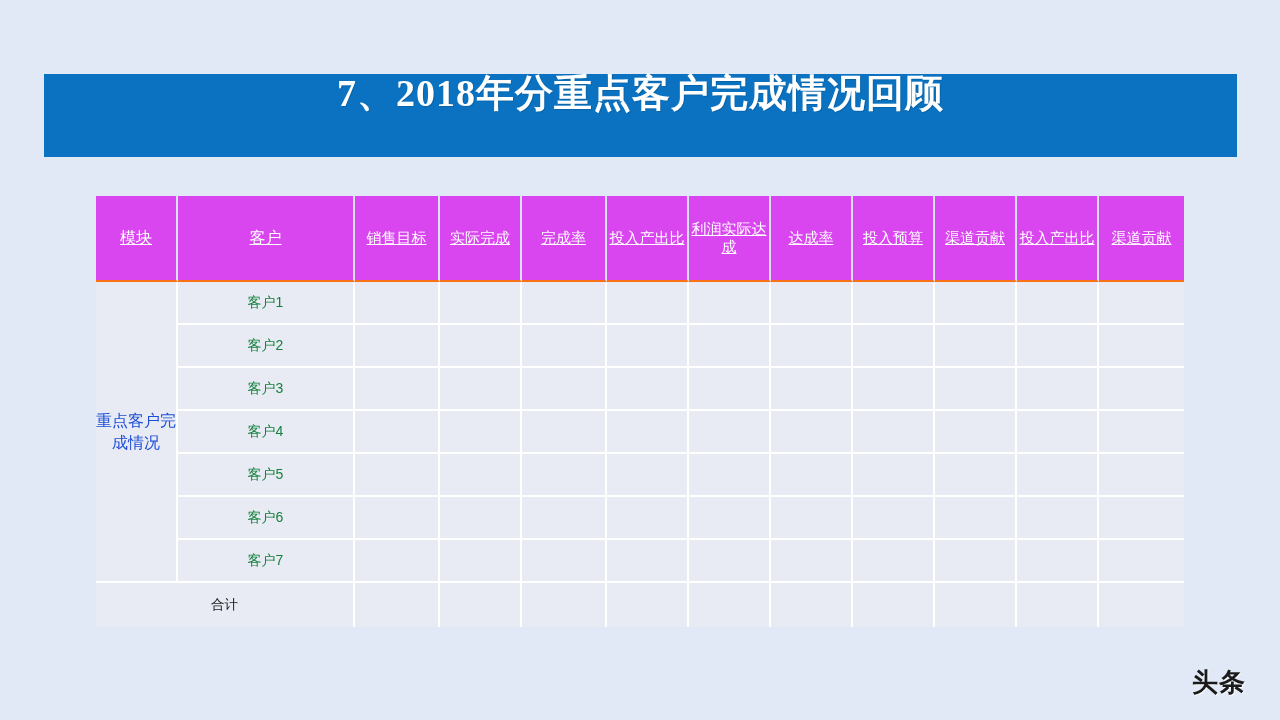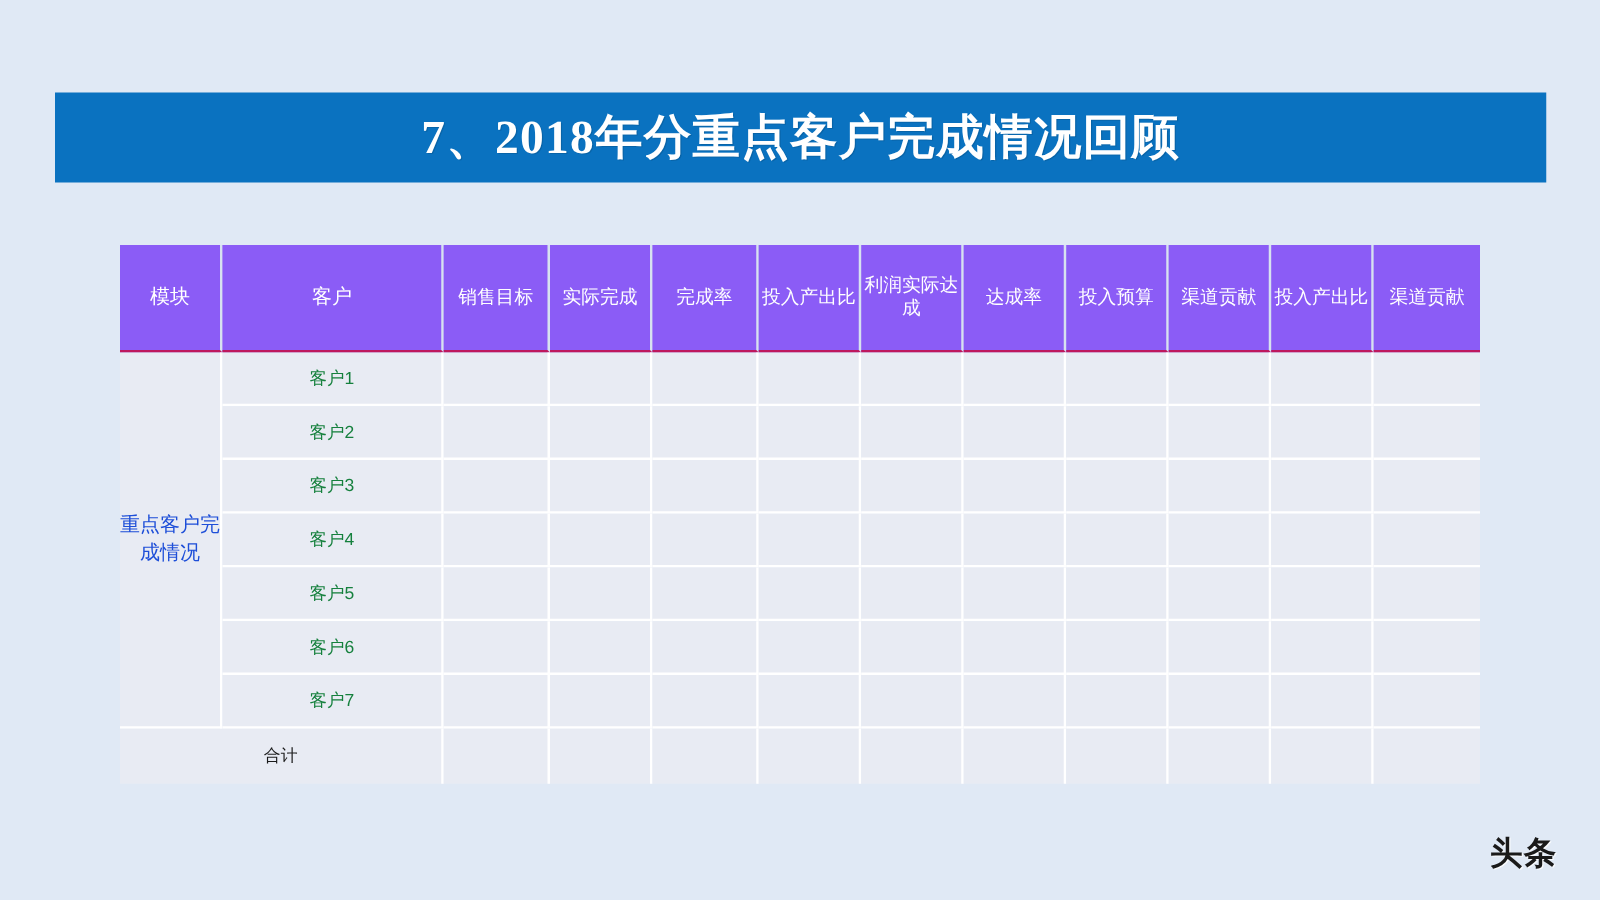--- a/index.html
+++ b/index.html
@@ -14,24 +14,24 @@
     overflow: hidden;
     position: relative;
   }
 
   
   .title-banner {
     position: absolute;
     left: 44px;
     top: 74px;
     width: 1193px;
-    height: 72px;
+    height: 83px;
     background: #0a72c0;
     display: flex;
-    align-items: center;
+    align-items: flex-start;
     justify-content: center;
     box-sizing: border-box;
   }
   .title-text {
     color: #ffffff;
     font-family: "Liberation Serif", "DejaVu Serif", serif;
     font-size: 38px;
     font-weight: bold;
     letter-spacing: 1px;
     line-height: 1;
@@ -58,29 +58,30 @@
     padding: 0;
     margin: 0;
     text-align: center;
     vertical-align: middle;
     font-weight: normal;
     box-sizing: border-box;
   }
 
   
   thead th {
-    background: #8b5cf6;
+    background: #d946ef;
     color: #ffffff;
     font-size: 15px;
     font-weight: bold;
     line-height: 1.18;
     height: 86px;
     border-right: 2px solid #d7e1f0;
-    border-bottom: 2px solid #be185d;
+    border-bottom: 2px solid #f97316;
     padding: 2px 3px;
+    text-decoration: underline;
   }
   thead th:last-child { border-right: none; }
   thead th.th-wide { font-size: 16px; }
 
   
   tbody td {
     background: #e8ebf3;
     color: #222222;
     font-size: 13.5px;
     height: 43px;

